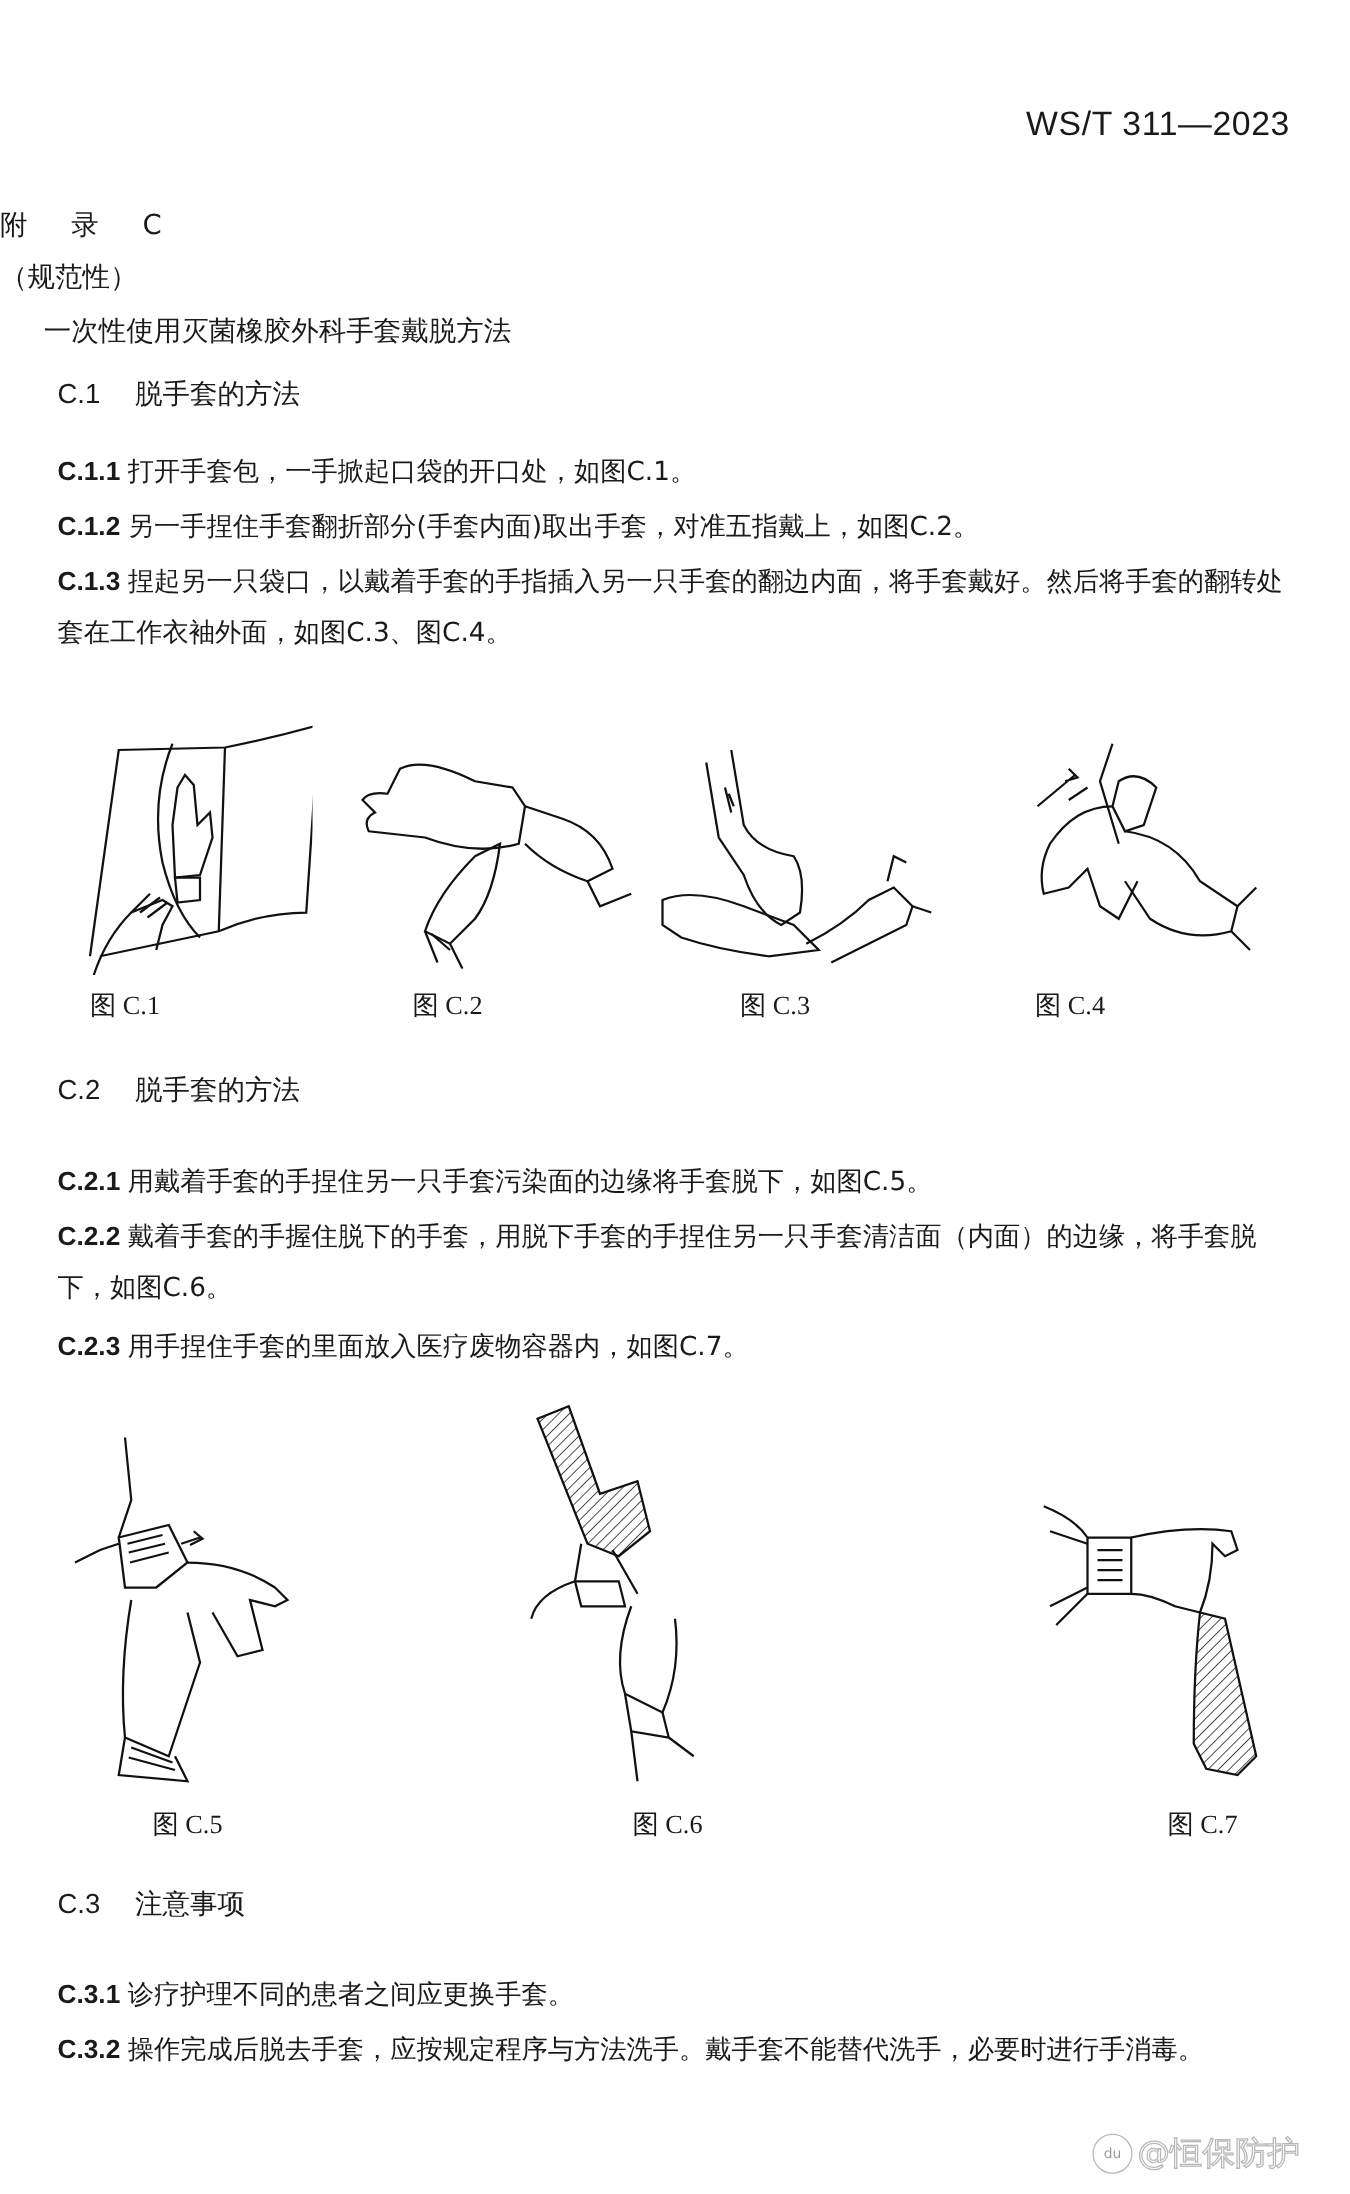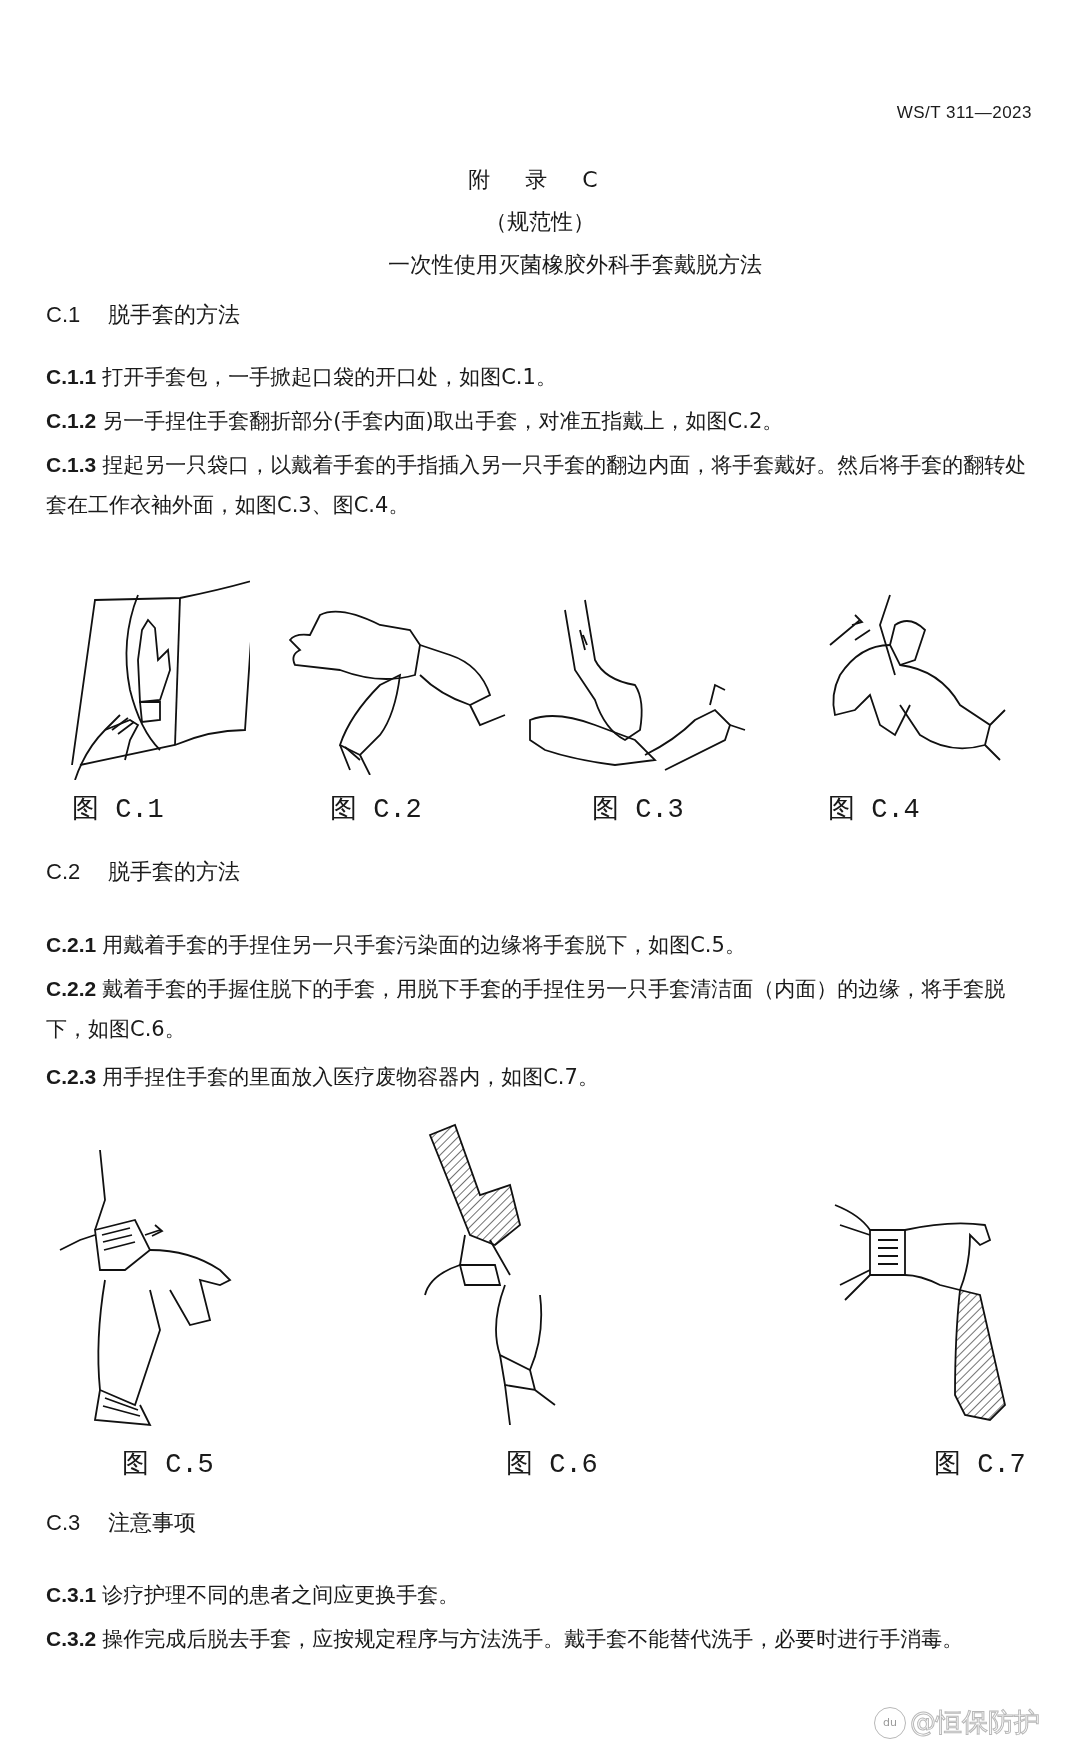--- a/index.html
+++ b/index.html
@@ -2,34 +2,34 @@
 <html><head>
 <meta charset="utf-8">
 <style>
   html, body { margin: 0; padding: 0; background: #ffffff; }
   body {
     width: 1080px; height: 1755px; position: relative; overflow: hidden;
     font-family: "DejaVu Sans", "Liberation Sans", sans-serif; color: #1a1a1a;
   }
   .abs { position: absolute; }
   .doc-code {
-    right: 48px; top: 103px; font-size: 17px; letter-spacing: 0.5px;
+    right: 48px; top: 84px; font-size: 27px; letter-spacing: 0.5px;
     font-family: "Liberation Sans", "DejaVu Sans", sans-serif;
   }
-  .center-title { left: 0; width: 1080px; text-align: center; font-size: 22px; }
+  .center-title { left: 0; width: 1080px; font-size: 22px; }
   .t1 { top: 165px; letter-spacing: 14px; }
   .t2 { top: 207px; }
   .t3 { top: 250px; padding-left: 35px; }
   .h { left: 46px; font-size: 22px; }
   .h .num { display: inline-block; width: 62px; font-family: "Liberation Sans", sans-serif; }
   .p { left: 46px; font-size: 21px; line-height: 40px; width: 990px; }
   .p .num { font-family: "Liberation Sans", sans-serif; margin-right: 6px; font-weight: bold; }
   .fig-box { position: absolute; }
   .fig-box svg { width: 100%; height: 100%; display: block; }
-  .caption { font-size: 27px; position: absolute; font-family: Liberation Mono, monospace; }
+  .caption { font-size: 21px; position: absolute; font-family: Liberation Serif, serif; }
   .watermark {
     right: 40px; top: 1705px; font-size: 26px; color: #ffffff;
     -webkit-text-stroke: 1px #b8b8b8; display: flex; align-items: center; gap: 4px;
     font-family: "DejaVu Sans", sans-serif;
   }
   .paw {
     width: 30px; height: 30px; border: 1.5px solid #b8b8b8; border-radius: 50%;
     font-size: 11px; color: #999; -webkit-text-stroke: 0; display: flex; align-items: center; justify-content: center; text-align: right;
   }
 </style>

